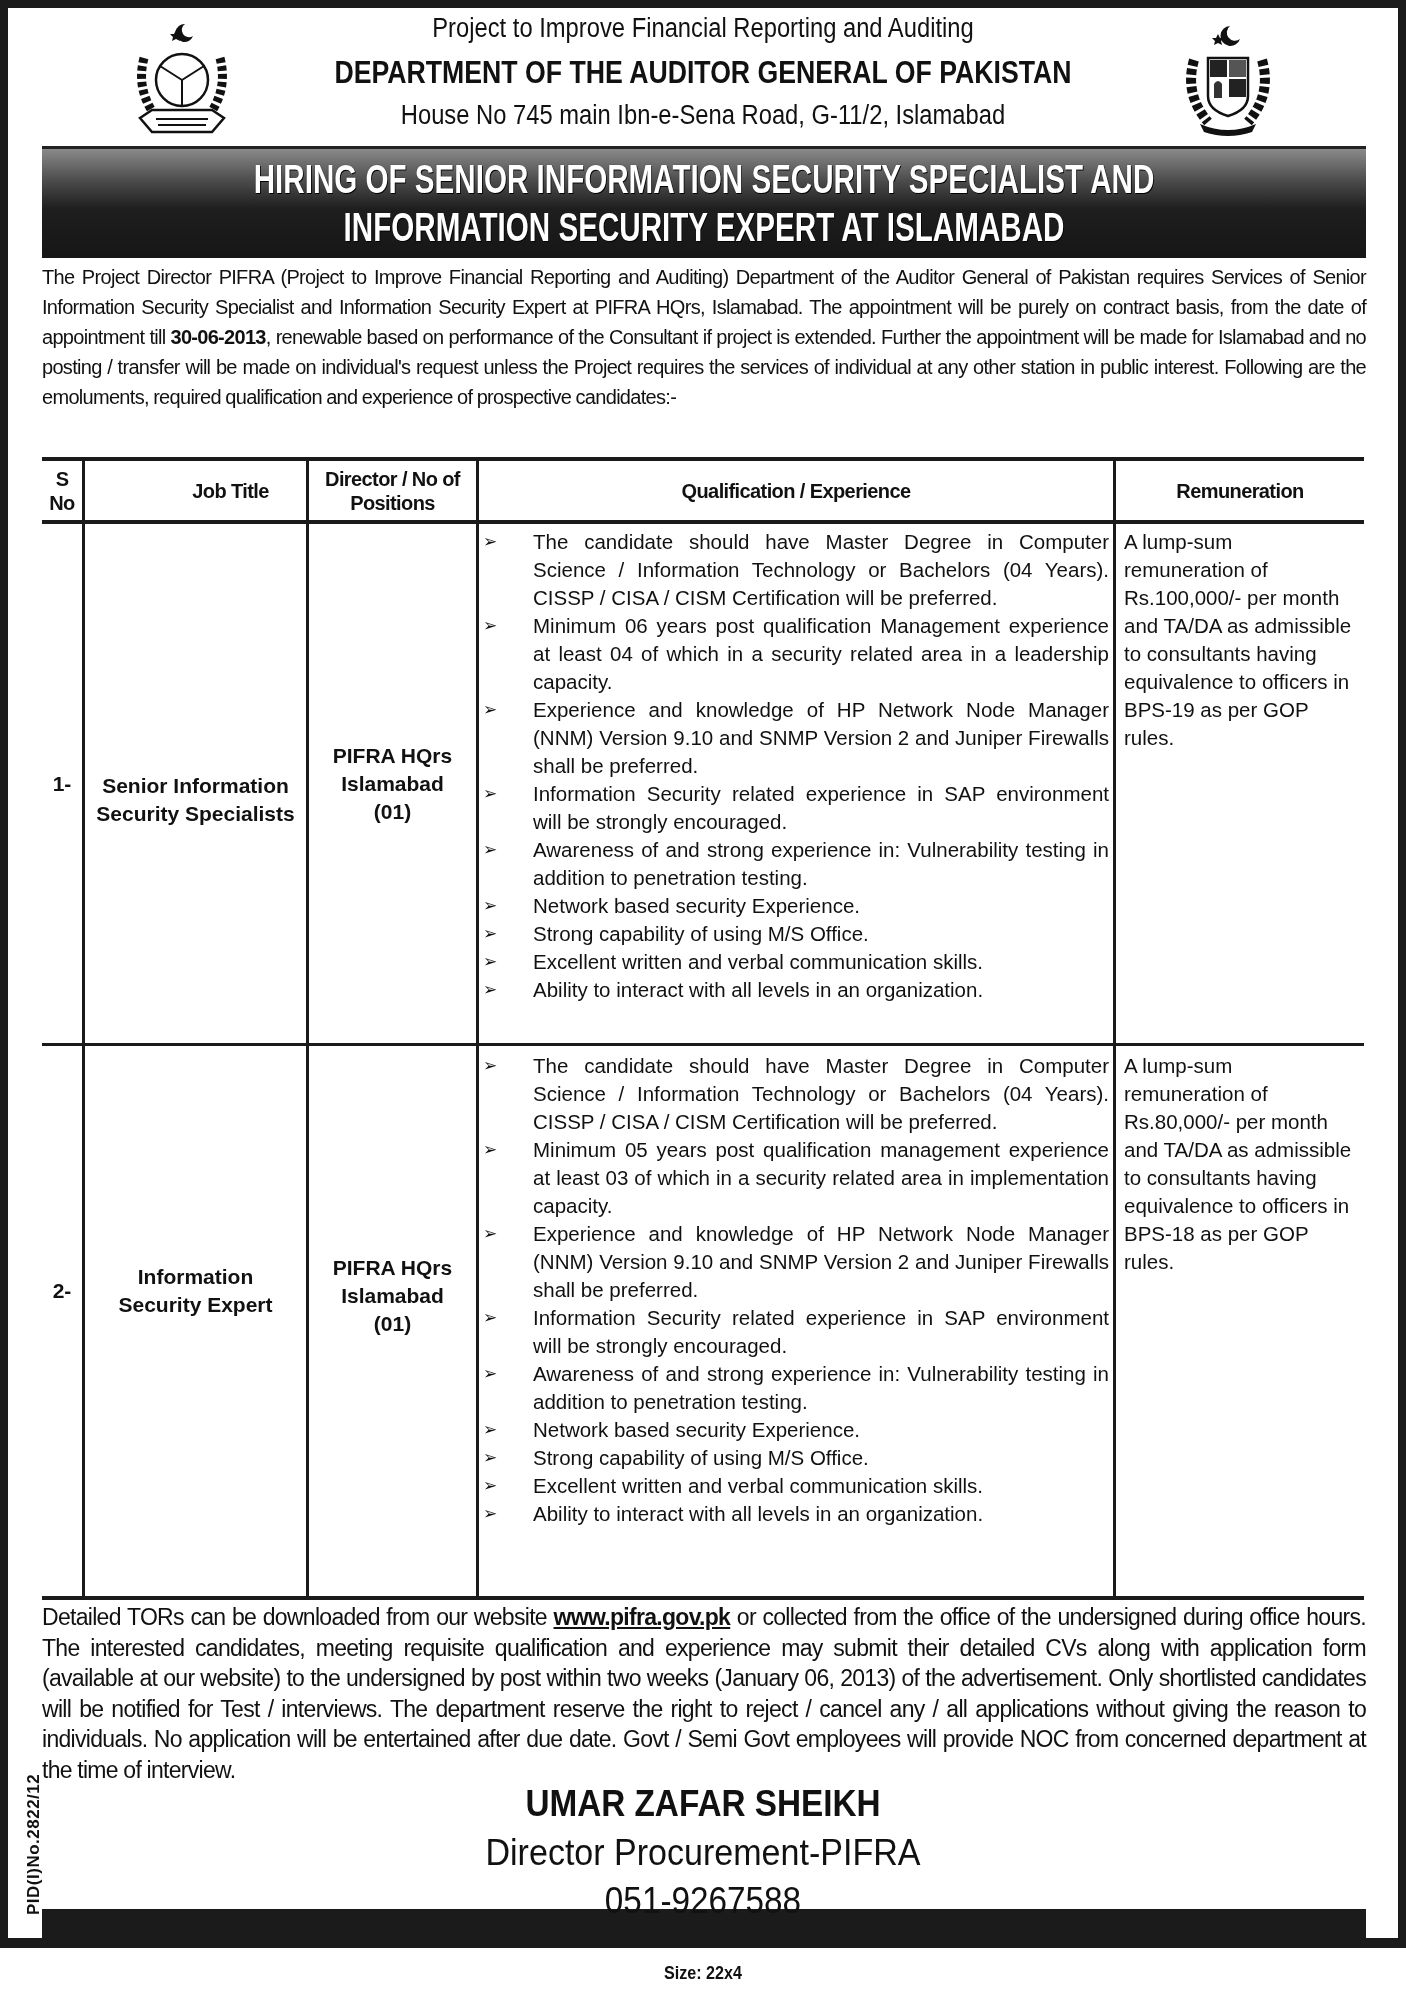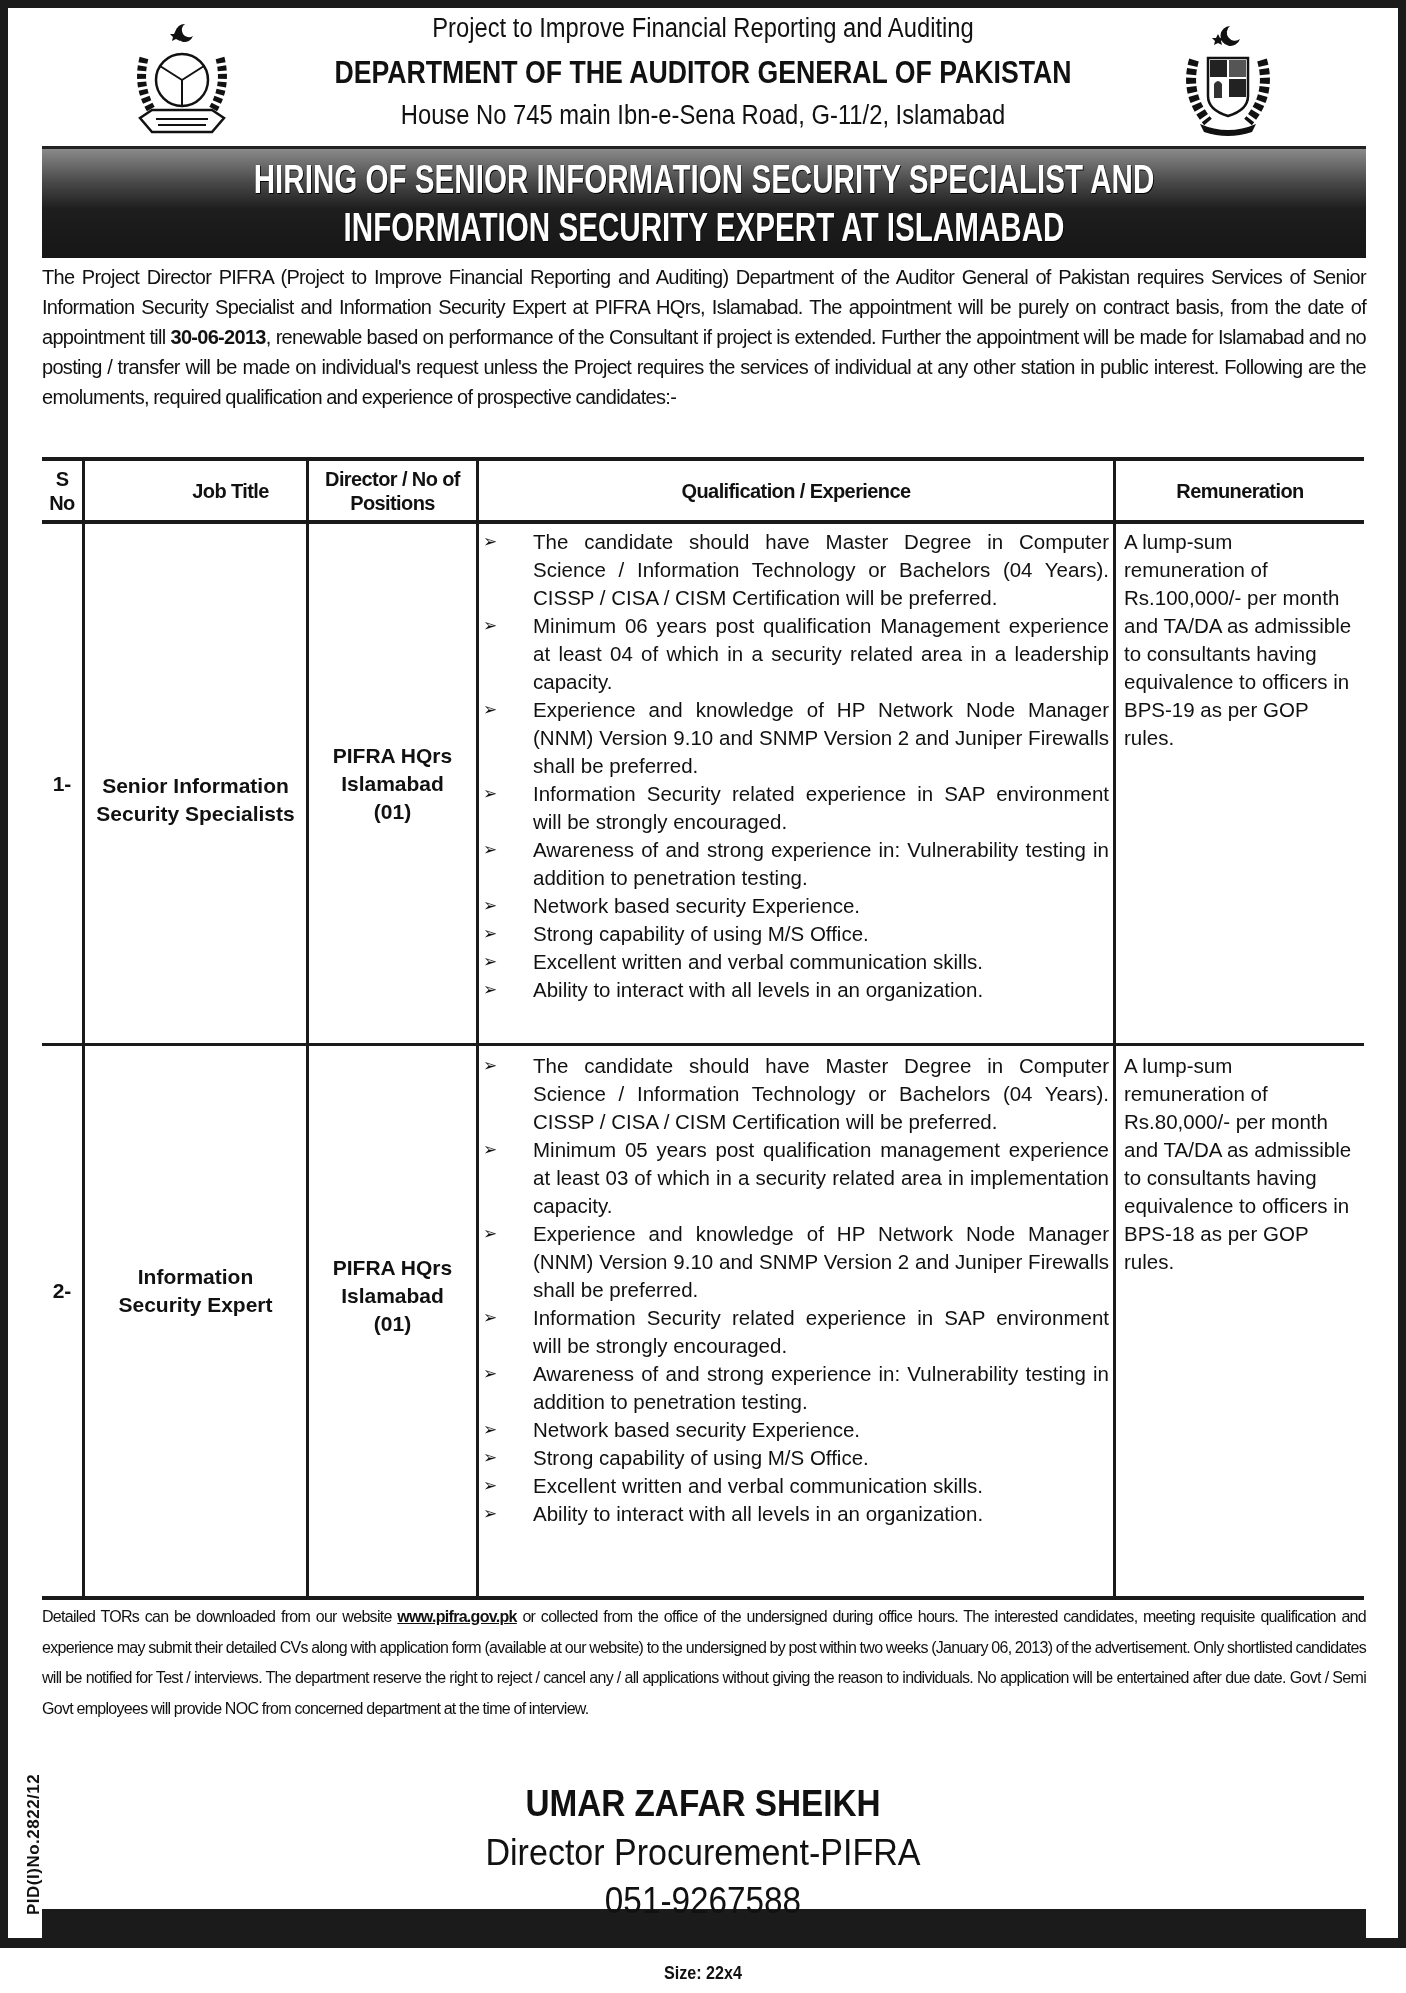--- a/index.html
+++ b/index.html
@@ -80,21 +80,21 @@
   .qual-list .bullet {
     position: absolute; left: 4px; top: 0; width: 18px; font-size: 17px; line-height: 28px;
   }
   .remun {
     position: absolute; font-size: 20.5px; line-height: 28px; color: #111;
   }
 
   
   .footer-para {
     position: absolute; left: 42px; top: 1602px; width: 1324px;
-    font-size: 16px; line-height: 30.5px; text-align: justify;
+    font-size: 23px; line-height: 30.5px; text-align: justify;
     letter-spacing: -0.7px; word-spacing: -0.3px;
   }
   .footer-para a { color: #111; font-weight: bold; text-decoration: underline; }
 
   .pid {
     position: absolute; left: 24px; top: 1915px; transform-origin: left top;
     transform: rotate(-90deg); font-size: 17px; font-weight: bold; white-space: nowrap;
     letter-spacing: 0.5px;
   }
 

